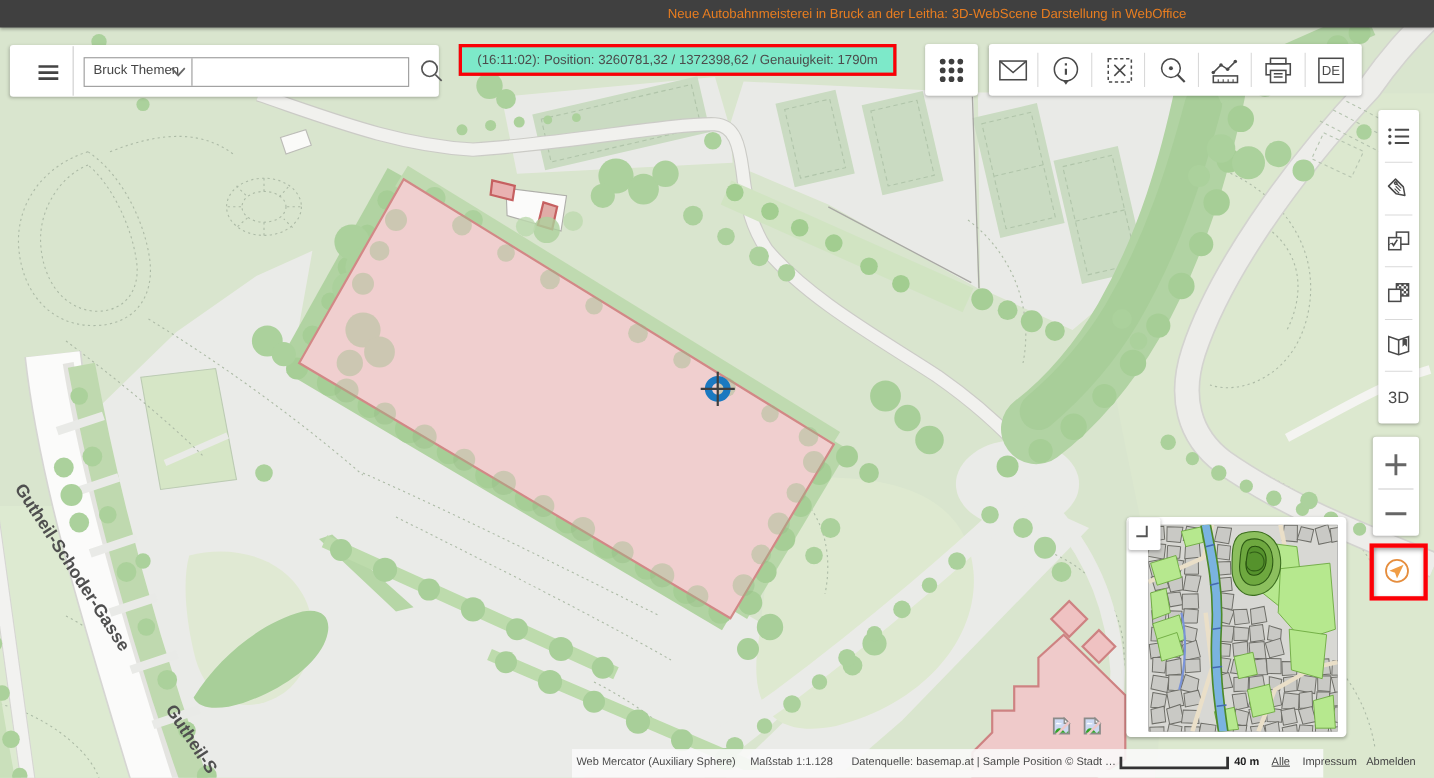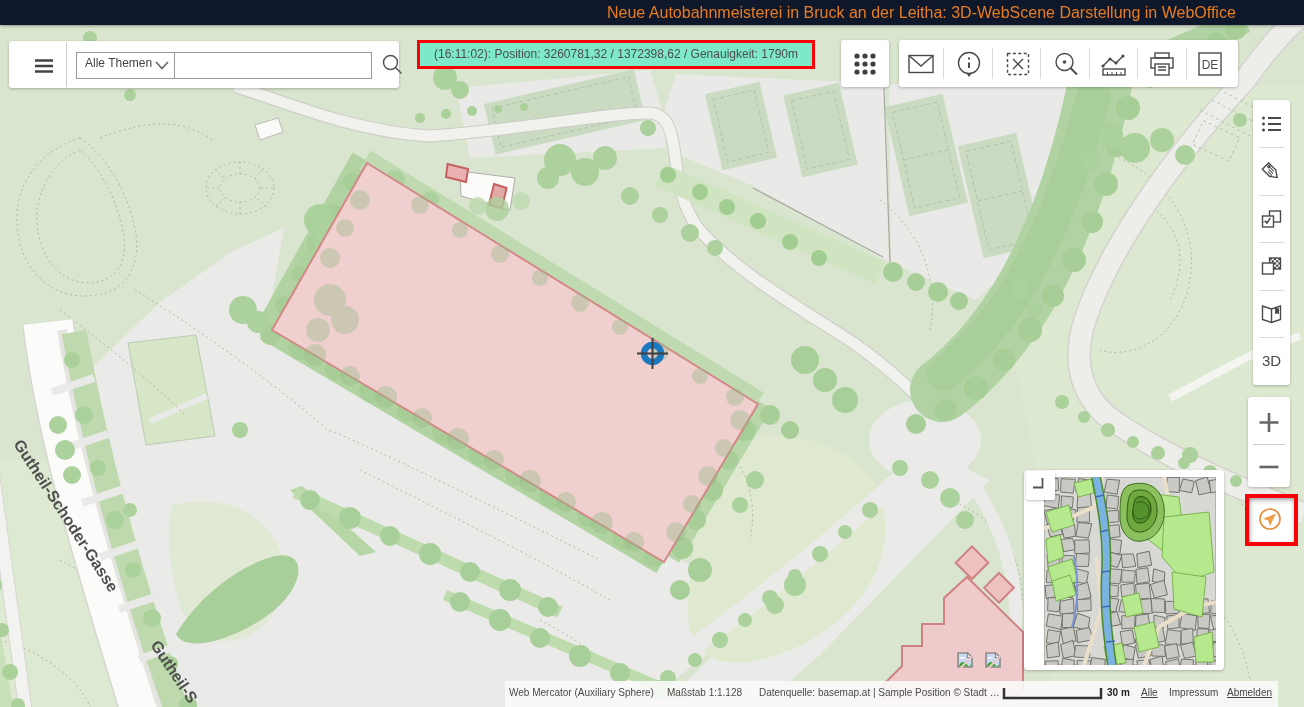--- a/index.html
+++ b/index.html
@@ -1,20 +1,20 @@
 <!DOCTYPE html>
 <html><head>
 <meta charset="utf-8">
 <style>
 html,body{margin:0;padding:0}
 #app{position:relative;width:1304px;height:707px;overflow:hidden;font-family:"Liberation Sans",sans-serif;background:#d8e4cc}
 #mapsvg{position:absolute;left:0;top:0}
 .panel{position:absolute;background:#fff;border-radius:3px;box-shadow:0 1px 3px rgba(0,0,0,.25)}
-.topbar{position:absolute;left:0;top:0;width:1304px;height:25px;background:#0f172a;box-shadow:0 1px 3px rgba(0,0,0,.35);color:#e87d20;font-size:16px;line-height:25px;text-align:left;padding-left:607px;box-sizing:border-box}
-.statusbar{position:absolute;left:505px;top:681px;width:773px;height:26px;background:rgba(250,250,250,.9);color:#4a4a4a;font-size:10px}
+.topbar{position:absolute;left:0;top:0;width:1304px;height:25px;background:#404040;box-shadow:0 1px 3px rgba(0,0,0,.35);color:#e87d20;font-size:12px;line-height:25px;text-align:left;padding-left:607px;box-sizing:border-box}
+.statusbar{position:absolute;left:520px;top:681px;width:683px;height:26px;background:rgba(250,250,250,.9);color:#4a4a4a;font-size:10px}
 .statusbar span{position:absolute;top:6px;white-space:nowrap}
 </style>
 </head>
 <body>
 <div id="app">
 
 <svg id="mapsvg" width="1304" height="707" viewBox="0 0 1304 707">
 
 <rect x="0" y="0" width="1304" height="707" fill="#d8e4cc"></rect>
 
@@ -445,21 +445,21 @@
 <div class="panel" style="left:9px;top:41px;width:390px;height:47px">
 
 <svg width="20" height="14" style="position:absolute;left:25px;top:18px">
         <path d="M1,1.5 H19 M1,7 H19 M1,12.5 H19" stroke="#444" stroke-width="2.4"></path>
       </svg>
 
 <div style="position:absolute;left:57px;top:1px;width:1px;height:45px;background:#ccc"></div>
 
 <div style="position:absolute;left:67px;top:11px;width:294px;height:25px;border:1px solid #999"></div>
 
-<span style="position:absolute;left:76px;top:15px;font-size:12px;color:#444">Alle Themen</span>
+<span style="position:absolute;left:76px;top:15px;font-size:12px;color:#444">Bruck Themen</span>
 
 <svg width="14" height="9" style="position:absolute;left:146px;top:20px">
         <path d="M1,1 L7,7.5 L13,1" fill="none" stroke="#666" stroke-width="1.6"></path>
       </svg>
 
 <div style="position:absolute;left:165px;top:12px;width:1px;height:25px;background:#999"></div>
 
 <svg width="22" height="22" style="position:absolute;left:373px;top:13px">
         <circle cx="8.5" cy="8.5" r="7" fill="none" stroke="#555" stroke-width="1.5"></circle>
         <path d="M13.8,13.8 L19.5,19.5" stroke="#555" stroke-width="1.5"></path>
@@ -757,18 +757,18 @@
 </div>
 
 <div class="statusbar">
 <span style="left:4px">Web Mercator (Auxiliary Sphere)</span>
 <span style="left:162px">Maßstab 1:1.128</span>
 <span style="left:254px">Datenquelle: basemap.at | Sample Position © Stadt …</span>
 
 <svg width="110" height="14" style="position:absolute;left:497px;top:5px">
 <path d="M2,2 L2,12 L99,12 L99,2" fill="none" stroke="#333" stroke-width="2.5"></path>
 </svg>
-<span style="left:602px;font-weight:bold;color:#222">30 m</span>
+<span style="left:602px;font-weight:bold;color:#222">40 m</span>
 <span style="left:636px;text-decoration:underline;color:#444">Alle</span>
 <span style="left:664px;color:#444">Impressum</span>
-<span style="left:722px;text-decoration:underline;color:#444">Abmelden</span>
+<span style="left:722px;color:#444">Abmelden</span>
 </div>
 </div>
 
 </body></html>

